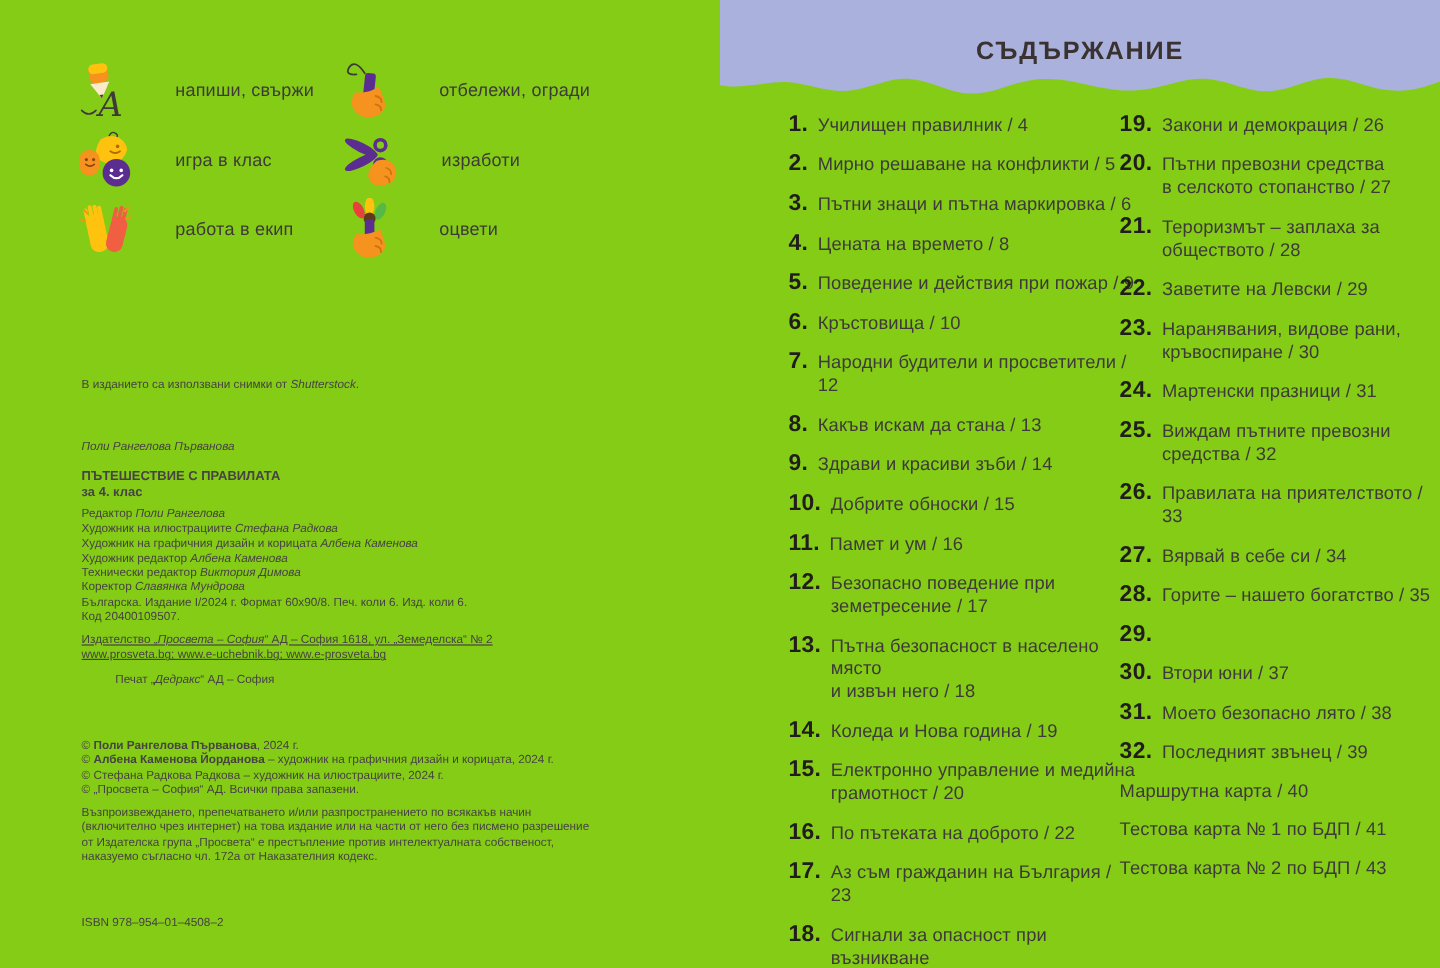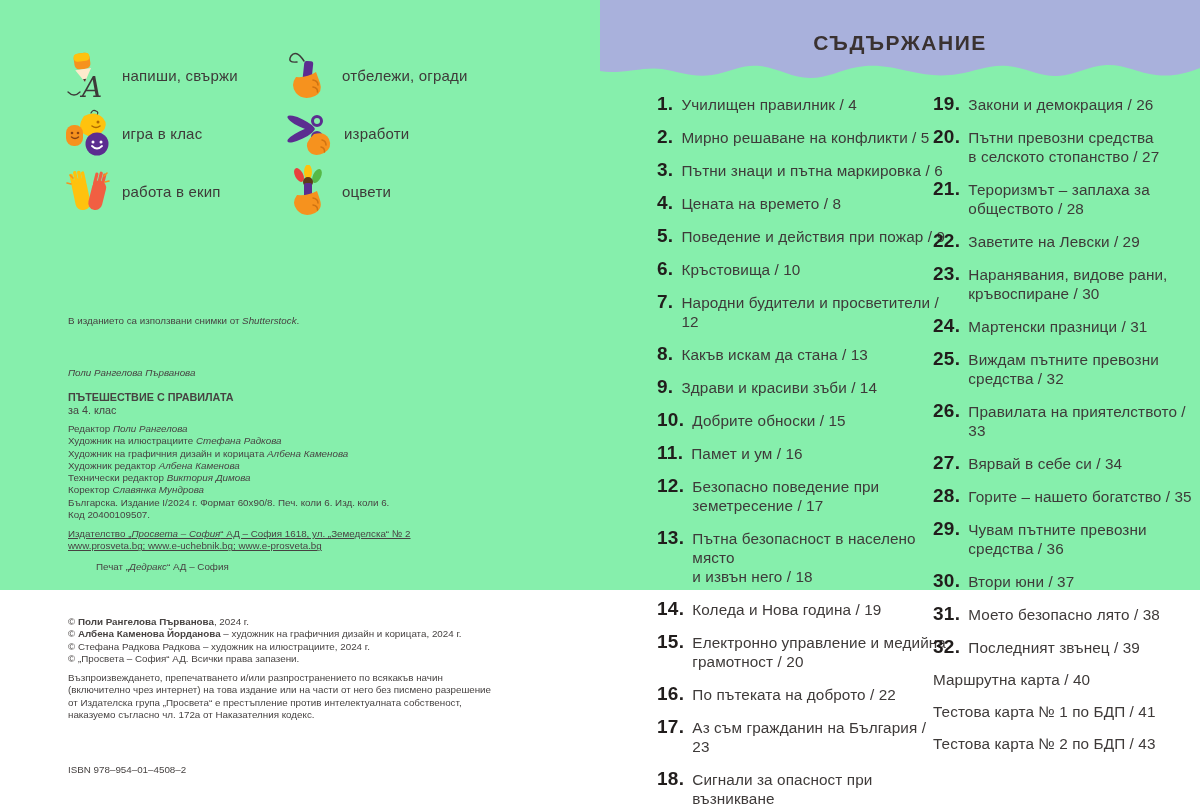--- a/index.html
+++ b/index.html
@@ -7,41 +7,41 @@
   body {
     font-family:"Liberation Sans", sans-serif;
     background:#ffffff;
     position:relative;
     overflow:hidden;
     color:#3e3a39;
   }
   .it { font-style:italic; }
   .bd { font-weight:bold; }
 
-  .page { position:absolute; top:0; height:590px; background:#86efac; }
+  .page { position:absolute; top:0; height:807px; background:#84cc16; }
   .page.left  { left:0;   width:600px; }
   .page.right { left:600px; width:600px; }
 
   
   .legend {
     position:absolute; left:64px; top:46px;
     display:grid; grid-template-columns:220px 230px; grid-auto-rows:58px;
     align-items:center;
   }
   .legend-item { display:flex; align-items:center; gap:10px; }
   .legend-item svg { flex:0 0 auto; display:block; }
-  .legend-label { font-size:15px; color:#3e3a39; letter-spacing:0.2px; }
+  .legend-label { font-size:15px; color:#3e3a39; letter-spacing:0.2px;margin-left:24px; }
 
   
   .imprint { position:absolute; left:68px; top:0; width:480px; font-size:9.8px; line-height:12.3px; color:#474342; }
   .imprint > * { position:absolute; left:0; white-space:nowrap; }
   .photo-credit { top:315px; }
   .author       { top:367px; font-style:italic; }
   .btitle       { top:391px; font-weight:bold; font-size:10.8px; }
-  .bsub         { top:404px; font-weight:normal; font-size:10.8px; }
+  .bsub         { top:404px; font-weight:bold; font-size:10.8px; }
   .credits      { top:423px; }
   .edition      { top:497px; }
   .publisher    { top:528px;text-decoration:underline; }
   .printline    { top:561px;padding-left:28px; }
   .copyright    { top:616px; }
   .legal        { top:672px; }
   .isbn         { top:764px; }
 
   
   .toc-header { position:absolute; left:0; top:0; width:600px; height:84px; }
@@ -405,24 +405,20 @@
         </div>
       </div>
       <div class="toc-entry">
         <span class="toc-num">28.</span>
         <div class="toc-text">
           <div>Горите – нашето богатство / 35</div>
         </div>
       </div>
       <div class="toc-entry">
         <span class="toc-num">29.</span>
-        <div class="toc-text">
-          <div>Чувам пътните превозни</div>
-          <div>средства / 36</div>
-        </div>
       </div>
       <div class="toc-entry">
         <span class="toc-num">30.</span>
         <div class="toc-text">
           <div>Втори юни / 37</div>
         </div>
       </div>
       <div class="toc-entry">
         <span class="toc-num">31.</span>
         <div class="toc-text">

